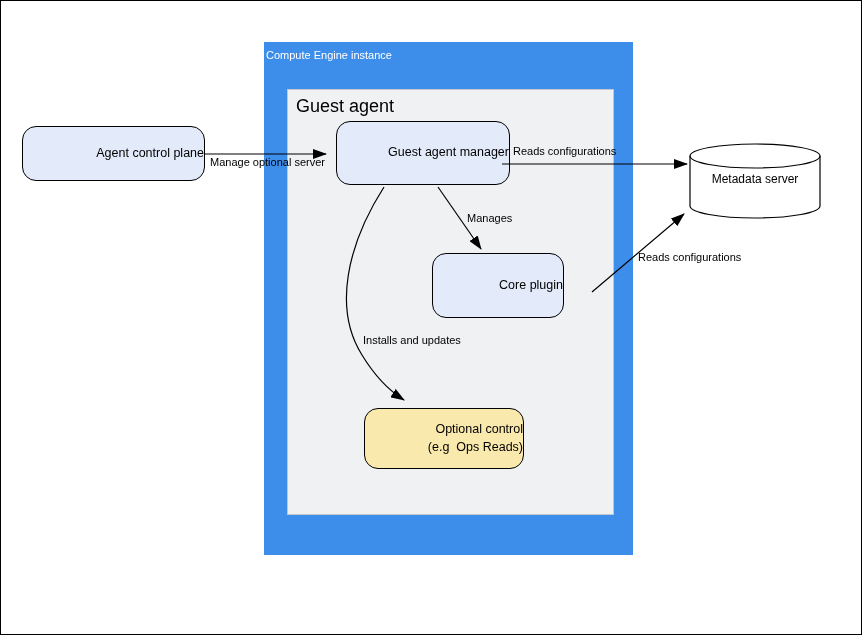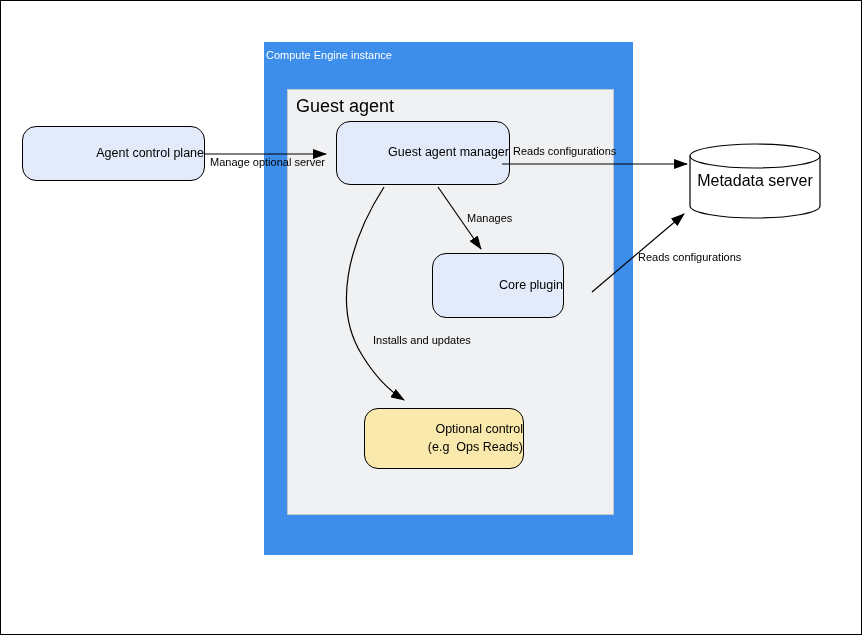--- a/index.html
+++ b/index.html
@@ -84,29 +84,29 @@
   .edge-label {
     position: absolute;
     font-size: 11px;
     color: #000000;
     white-space: nowrap;
     z-index: 5;
   }
   .lbl-manage  { left: 209px; top: 155px; }
   .lbl-reads1  { left: 512px; top: 144px; }
   .lbl-manages { left: 466px; top: 211px; }
-  .lbl-installs{ left: 372px; top: 333px; text-align: right; }
+  .lbl-installs{ left: 362px; top: 333px; text-align: right; }
   .lbl-reads2  { left: 637px; top: 250px; }
   .metadata-label {
     position: absolute;
     left: 689px;
     top: 171px;
     width: 130px;
     text-align: center;
-    font-size: 16px;
+    font-size: 12px;
     color: #000000;
     z-index: 5;
   }
 </style>
 </head>
 <body>
 
 <div class="canvas">
 
   <div class="container-blue">

